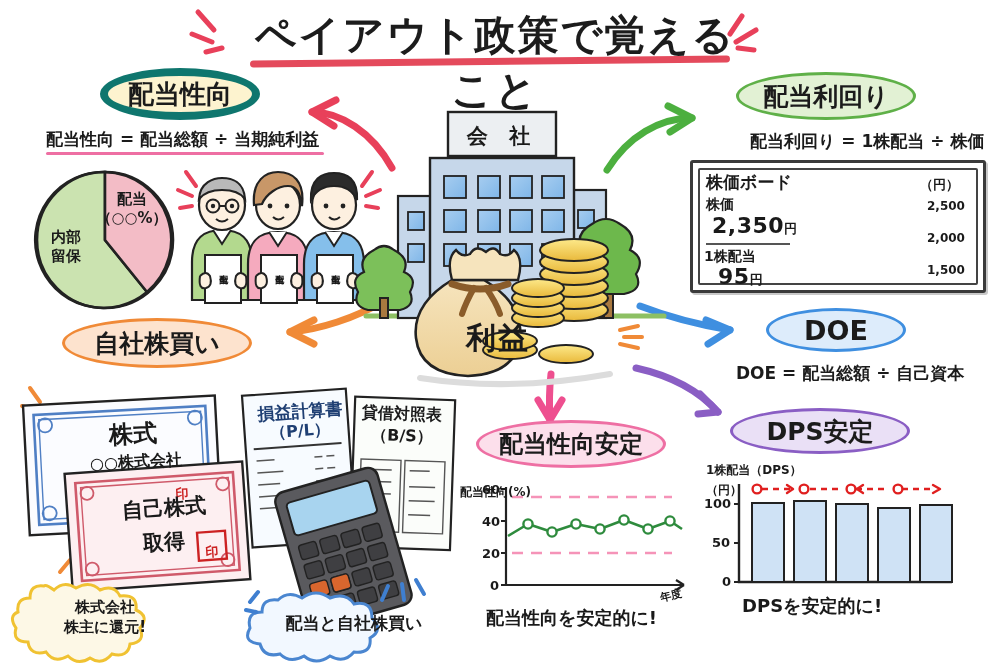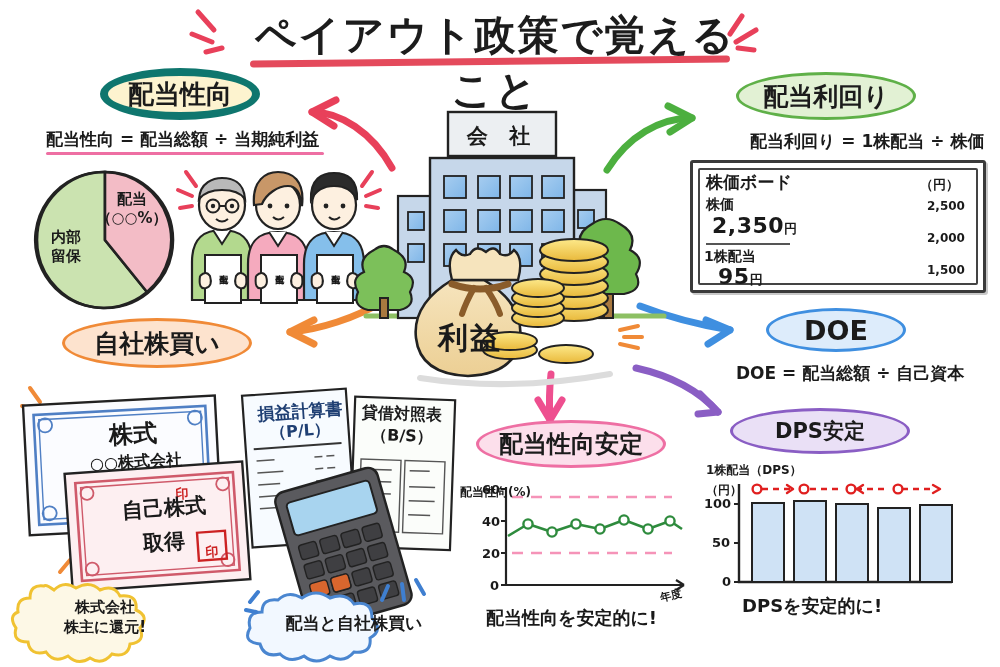--- a/index.html
+++ b/index.html
@@ -485,21 +485,21 @@
     <span style="writing-mode:vertical-rl; display:inline-block;">配当金</span>
   </div>
   <div class="abs paper-text nosel" style="left:265px;top:261px;width:28px;">
     <span style="writing-mode:vertical-rl; display:inline-block;">配当金</span>
   </div>
   <div class="abs paper-text nosel" style="left:321px;top:261px;width:28px;">
     <span style="writing-mode:vertical-rl; display:inline-block;">配当金</span>
   </div>
 
   <div class="abs bldg-sign nosel" style="left:448px;top:122px;width:108px;text-align:center;">会 社</div>
-  <div class="abs bag-text nosel" style="left:438px;top:318px;width:92px;text-align:left;">利益</div>
+  <div class="abs bag-text nosel" style="left:438px;top:318px;width:92px;text-align:right;">利益</div>
 
   <div class="abs pill pill-green nosel" style="left:736px;top:72px;width:180px;height:48px;font-size:25px;">配当利回り</div>
   <div class="abs formula nosel" style="left:704px;top:130px;padding-left:46px;">配当利回り = 1株配当 ÷ 株価</div>
 
   <div class="abs" id="stock-board">
     <div id="stock-board-inner"></div>
   </div>
   <div class="abs board-title nosel" style="left:706px;top:171px;">株価ボード</div>
   <div class="abs board-lbl nosel" style="left:706px;top:196px;">株価</div>
   <div class="abs nosel" style="left:712px;top:213px;">
@@ -532,21 +532,21 @@
 
   <div class="abs cloud-text nosel" style="left:30px;top:597px;width:150px;">
     <span>株式会社</span><br>
     <span>株主に還元!</span>
   </div>
   <div class="abs cloud-text nosel" style="left:262px;top:612px;width:184px;font-size:17px;">配当と自社株買い</div>
 
   <div class="abs pill pill-blue nosel" style="left:766px;top:308px;width:140px;height:44px;font-size:27px;">DOE</div>
   <div class="abs formula nosel" style="left:736px;top:362px;">DOE = 配当総額 ÷ 自己資本</div>
 
-  <div class="abs pill pill-purple nosel" style="left:730px;top:408px;width:180px;height:46px;font-size:21px;">DPS安定</div>
+  <div class="abs pill pill-purple nosel" style="left:730px;top:408px;width:180px;height:46px;font-size:25px;">DPS安定</div>
   <div class="abs chart-axis-label nosel" style="left:706px;top:462px;">1株配当（DPS）</div>
   <div class="abs chart-axis-label nosel" style="left:706px;top:482px;">（円）</div>
   <div class="abs chart-tick nosel" style="left:704px;top:496px;">100</div>
   <div class="abs chart-tick nosel" style="left:712px;top:535px;">50</div>
   <div class="abs chart-tick nosel" style="left:722px;top:574px;">0</div>
   <div class="abs chart-caption nosel" style="left:742px;top:594px;">DPSを安定的に!</div>
 
   <div class="abs pill pill-pink nosel" style="left:476px;top:420px;width:190px;height:48px;font-size:24px;">配当性向安定</div>
   <div class="abs chart-axis-label nosel" style="left:460px;top:484px;">配当性向(%)</div>
   <div class="abs chart-tick nosel" style="left:482px;top:482px;">60</div>

